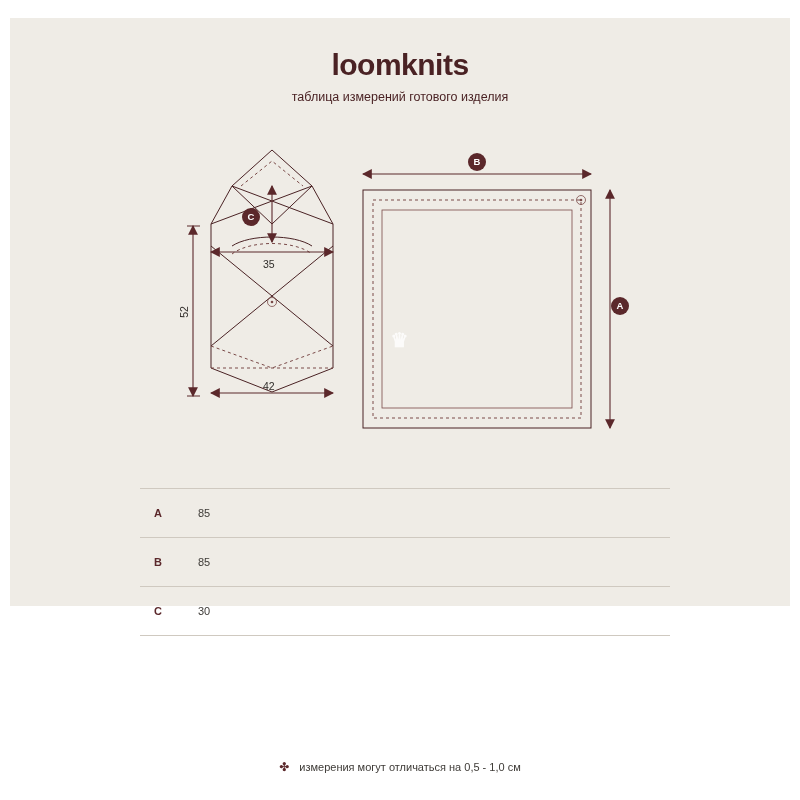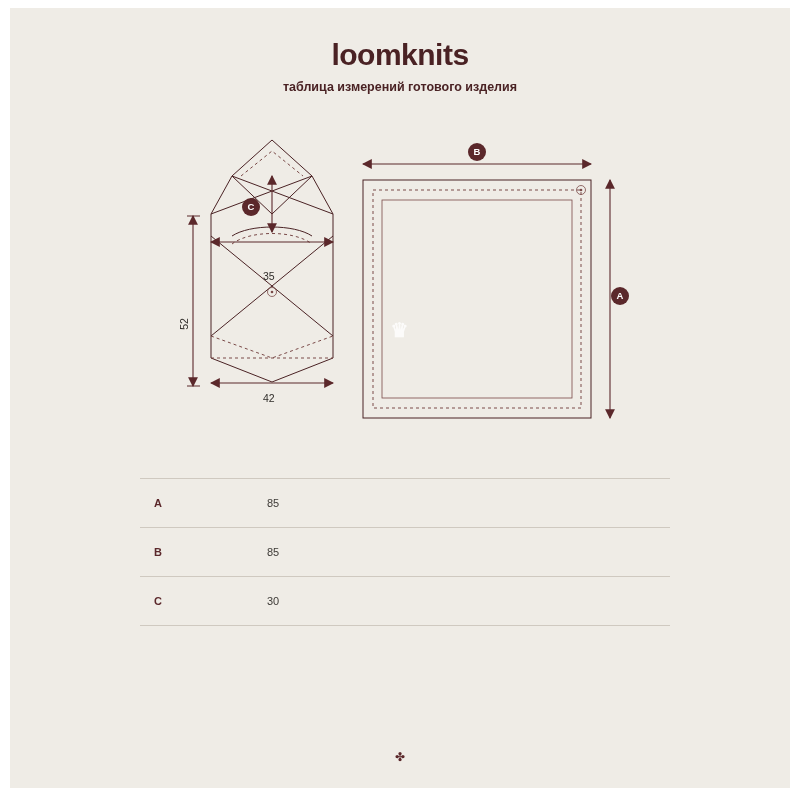--- a/index.html
+++ b/index.html
@@ -9,23 +9,23 @@
   }
   body {
     width: 800px;
     height: 800px;
     font-family: "Liberation Sans", sans-serif;
     overflow: hidden;
   }
   .page {
     position: absolute;
     left: 10px;
-    top: 8px;
-    width: 780px;
-    height: 780px;
+    top: 18px;
+    width: 780px;
+    height: 588px;
     background: #efece6;
   }
 
   
   .brand {
     position: absolute;
     top: 30px;
     left: 0;
     width: 100%;
     text-align: center;
@@ -34,21 +34,21 @@
     letter-spacing: -0.5px;
     color: #4a2224;
   }
   .subtitle {
     position: absolute;
     top: 72px;
     left: 0;
     width: 100%;
     text-align: center;
     font-size: 12.5px;
-    font-weight: bold;
+    font-weight: normal;
     color: #4a2224;
   }
 
   
   .drawing {
     position: absolute;
     left: 0;
     top: 110px;
     width: 780px;
     height: 340px;
@@ -98,21 +98,20 @@
     font-weight: bold;
     color: #5b282b;
   }
   .row .label {
     flex: 1;
     font-size: 11px;
     color: #3d3a36;
   }
   .row .value {
     width: 150px;
-    text-align: center;
     font-size: 11px;
     color: #3d3a36;
   }
 
   
   .footnote {
     position: absolute;
     left: 0;
     top: 742px;
     width: 780px;
@@ -148,21 +147,20 @@
     left: 50%;
     top: -20px;
     transform: translateX(-50%);
     font-size: 20px;
     color: rgba(255,255,255,0.8);
   }
   .dimtext {
     position: absolute;
     font-size: 10.5px;
     color: #2f2c29;
-    margin-top: 22px;
   }
 </style>
 </head>
 <body>
 
 <div class="page">
 
   <div class="brand">loomknits</div>
   <div class="subtitle">таблица измерений готового изделия</div>
 
@@ -260,15 +258,16 @@
     </div>
 
     <div class="row">
       <div class="key">C</div>
       <div class="value">30</div>
     </div>
   </div>
 
   <div class="footnote">
     <span class="glyph">✤</span>
+    <span class="text">измерения могут отличаться на 0,5 - 1,0 см</span>
   </div>
 
 </div>
 
 </body></html>

